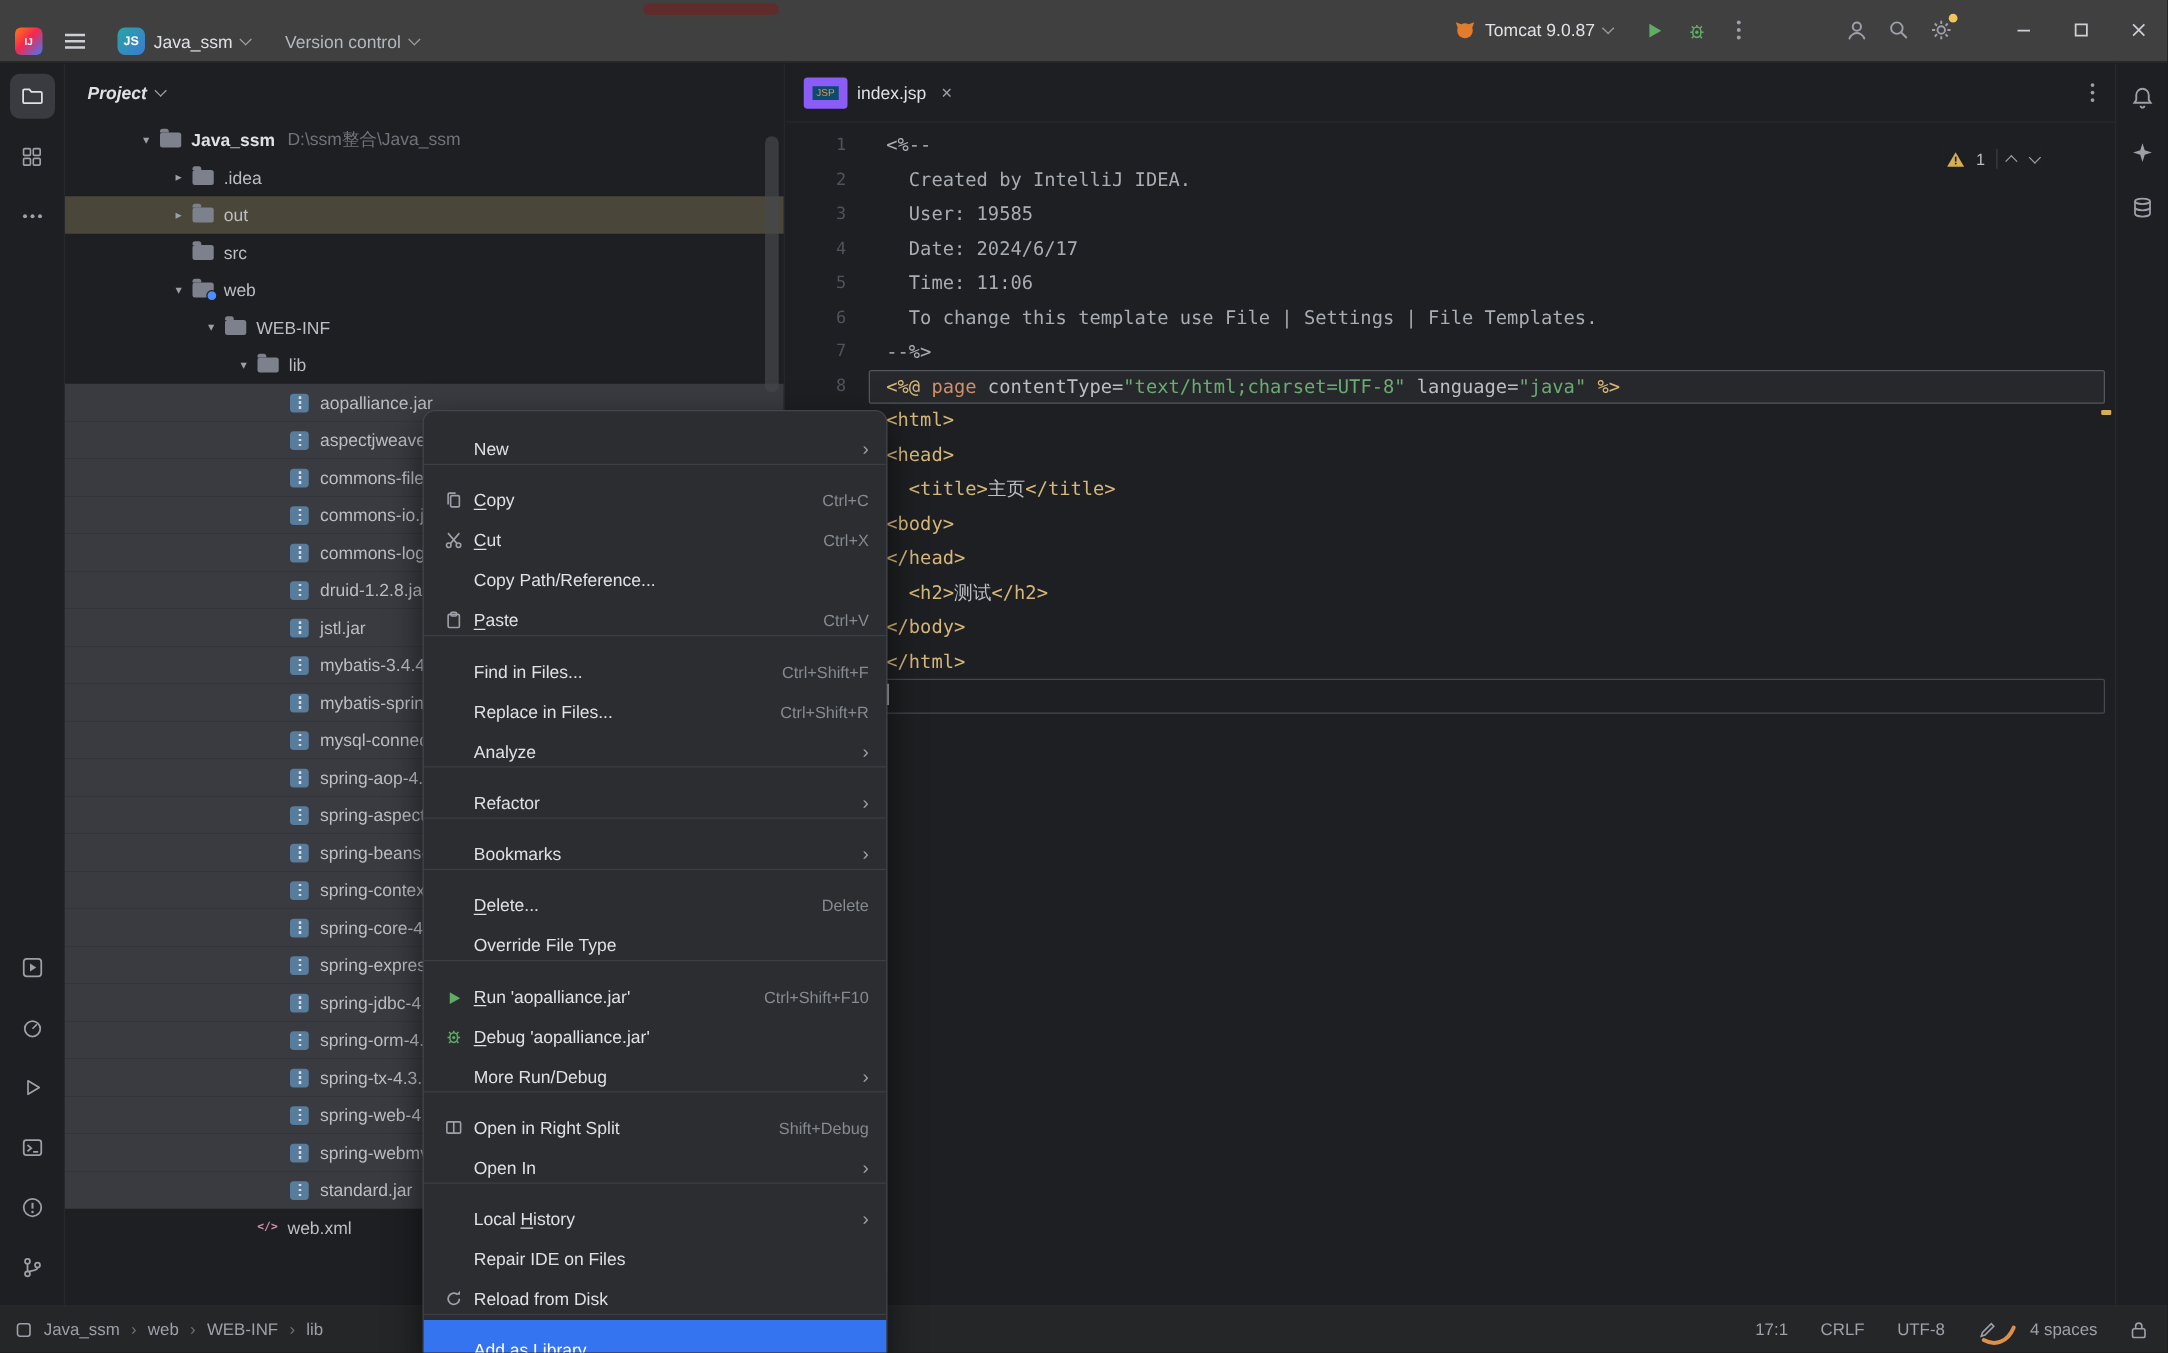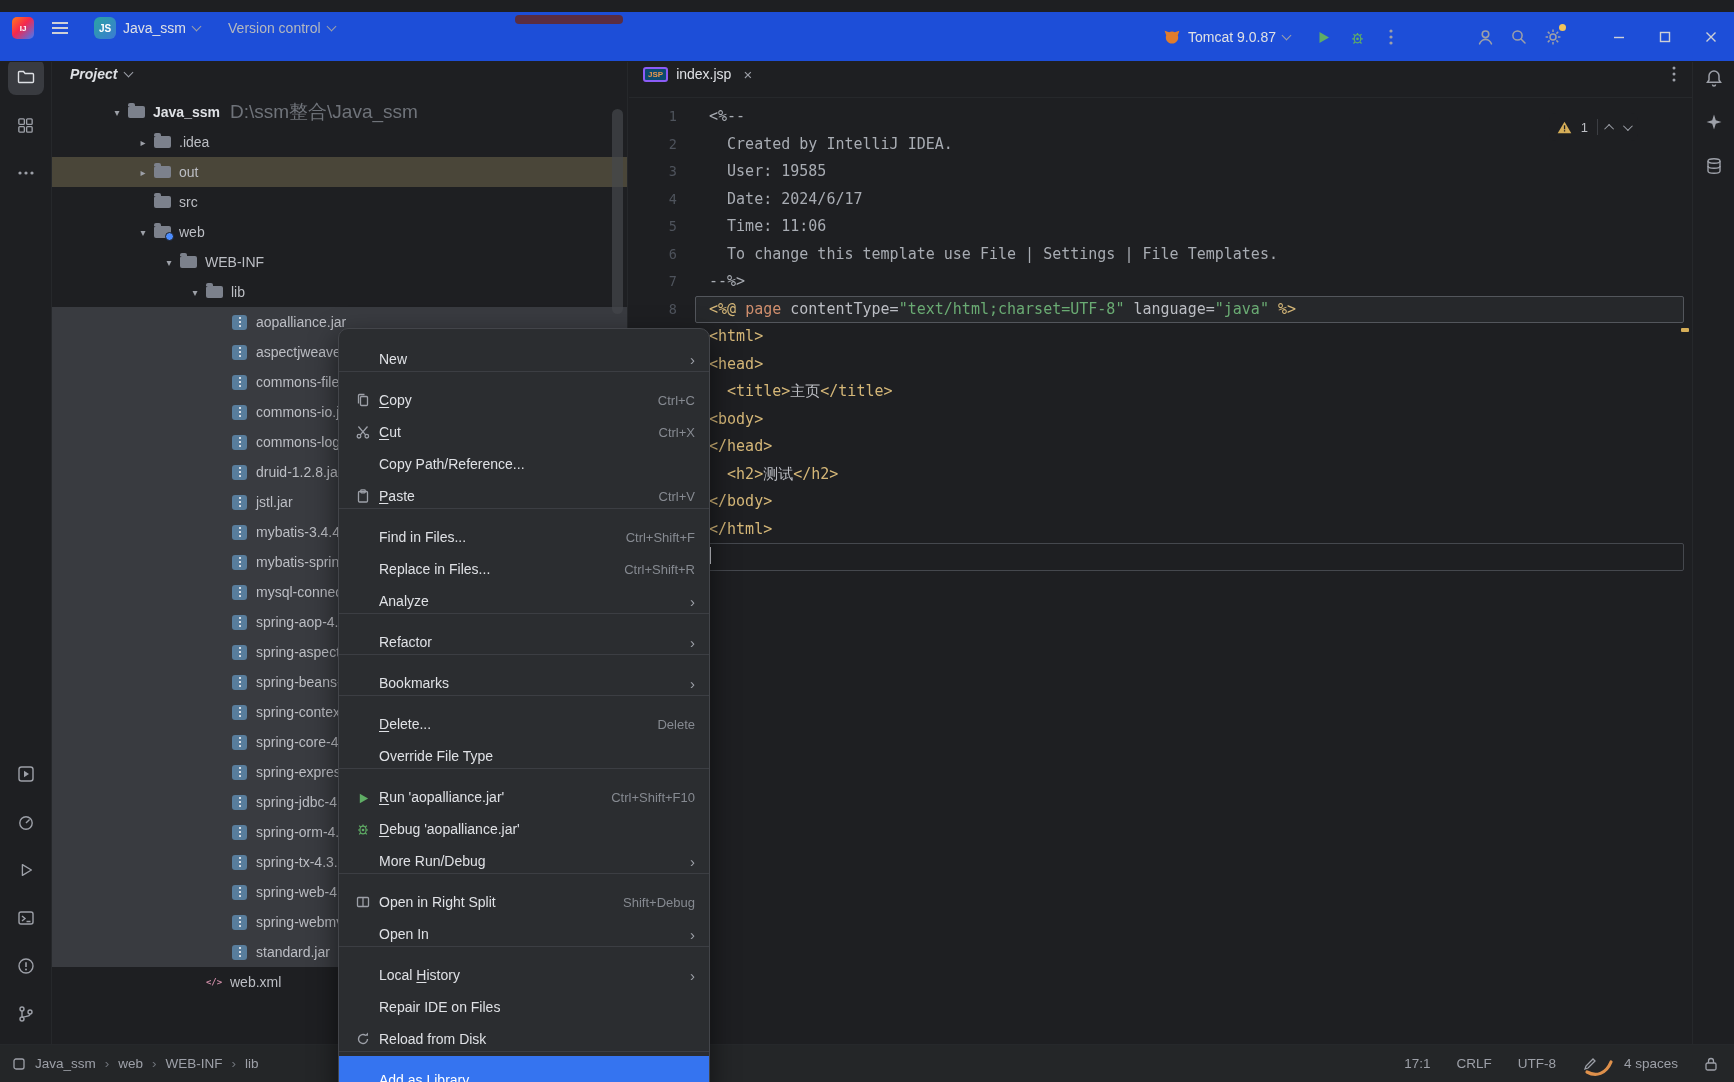--- a/index.html
+++ b/index.html
@@ -6,23 +6,23 @@
   html,body { width:1734px; height:1082px; }
   body {
     position:relative; overflow:hidden;
     background:#1e1f22; color:#bcbec4;
     font-family:"Liberation Sans", sans-serif; font-size:14px;
   }
   svg { display:block; }
 
   
   .titlebar {
-    position:absolute; left:0; top:12px; width:1734px; height:50px;
-    background:#1d4ed8; border-bottom:1px solid #1e1f22;
-    display:flex; align-items:flex-start; z-index:5;
+    position:absolute; left:0; top:0; width:1734px; height:50px;
+    background:#404040; border-bottom:1px solid #1e1f22;
+    display:flex; align-items:flex-end; z-index:5;
   }
   .tb-left { display:flex; align-items:center; gap:12px; padding-left:12px; }
   .app-logo { width:22px; height:22px; border-radius:5px;
     background:linear-gradient(135deg,#ff7a1a,#f5274e 45%,#3e7bfa);
     display:flex; align-items:center; justify-content:center;
     color:#fff; font-size:8px; font-weight:bold; }
   .burger { display:flex; flex-direction:column; gap:3px; padding:6px; }
   .burger i { display:block; width:16px; height:1.8px; background:#ced0d6; }
   .tb-widget { display:flex; align-items:center; gap:7px; padding:5px 8px; border-radius:6px; color:#dfe1e5; }
   .tb-widget.dim { color:#b4b8bf; }
@@ -59,21 +59,21 @@
   }
   .panel-header { height:46px; display:flex; align-items:center; gap:8px;
     padding-left:18px; color:#dfe1e5; font-weight:bold;font-style:italic; }
   .tree { position:absolute; left:0; right:0; top:46px; bottom:0; }
   .tree-row { height:30px; display:flex; align-items:center; white-space:nowrap; }
   .tree-row.selected { background:#393b40; }
   .tree-row.accent { background:#4a4639; }
   .tree-chev { width:18px; flex:none; text-align:center; color:#9da0a8; font-size:10px; }
   .tree-label { margin-left:0; color:#bcbec4; }
   .tree-row.root .tree-label { font-weight:bold; color:#dfe1e5; }
-  .tree-hint { margin-left:10px; color:#6f737a; font-size:19px; }
+  .tree-hint { margin-left:10px; color:#6f737a; font-size:14px; }
   .ic-folder { width:17px; height:12px; background:#7c818c; border-radius:2px;
     position:relative; margin:0 8px 0 2px; flex:none; }
   .ic-folder::before { content:""; position:absolute; top:-3px; left:0; width:7px; height:3px;
     background:#7c818c; border-radius:2px 2px 0 0; }
   .ic-folder.web::after { content:""; position:absolute; right:-3px; bottom:-3px;
     width:7px; height:7px; border-radius:50%; background:#4c8dff; border:1.5px solid #1e1f22; }
   .ic-jar { width:15px; height:15px; border-radius:3px; background:#587d9c;
     position:relative; margin:0 9px 0 2px; flex:none; }
   .ic-jar::before { content:""; position:absolute; left:50%; top:2px; bottom:2px; width:2px; margin-left:-1px;
     background:repeating-linear-gradient(#d8dce3 0 2px, rgba(0,0,0,0) 2px 4px); }
@@ -81,22 +81,22 @@
     display:flex; align-items:center; justify-content:center; }
   .ic-xml::before { content:"</>"; font-family:"DejaVu Sans Mono",monospace;
     font-size:9px; font-weight:bold; color:#d08ea8; }
   .tree-scroll { position:absolute; right:4px; top:58px; width:11px; height:205px;
     background:#45474c; border-radius:6px; opacity:.7; }
 
   
   .editor { position:absolute; left:629px; top:51px; right:42px; bottom:38px; background:#1e1f22; }
   .tabbar { height:47px; border-bottom:1px solid #26282b; display:flex; align-items:center; }
   .tab { height:100%; display:flex; align-items:center; gap:8px; padding:0 12px 0 14px; color:#dfe1e5; }
-  .jsp-badge { font-size:8px; font-weight:bold; color:#e8964d; background:#0c4a6e;
-    border:2px solid #8b5cf6; border-radius:3px; padding:1px 3px; }
+  .jsp-badge { font-size:8px; font-weight:normal; color:#e8964d; background:#0c4a6e;
+    border:7px solid #8b5cf6; border-radius:3px; padding:1px 3px; }
   .tab-close { color:#9da0a8; font-size:15px; line-height:1; padding:2px 4px; }
   .tab-close::before { content:"×"; }
   .tab-kebab { margin-left:auto; padding-right:16px; }
   .inspections { position:absolute; top:62px; right:54px; height:28px;
     display:flex; align-items:center; gap:9px; padding:0 8px;
     background:#1e1f22; border-radius:7px; z-index:3; }
   .insp-count { color:#bcbec4; font-size:13px; }
   .insp-div { width:1px; height:16px; background:#3c3e43; }
   .chev-up { width:7px; height:7px; border-left:1.8px solid #9da0a8; border-top:1.8px solid #9da0a8;
     transform:rotate(45deg) translateY(2px); }

